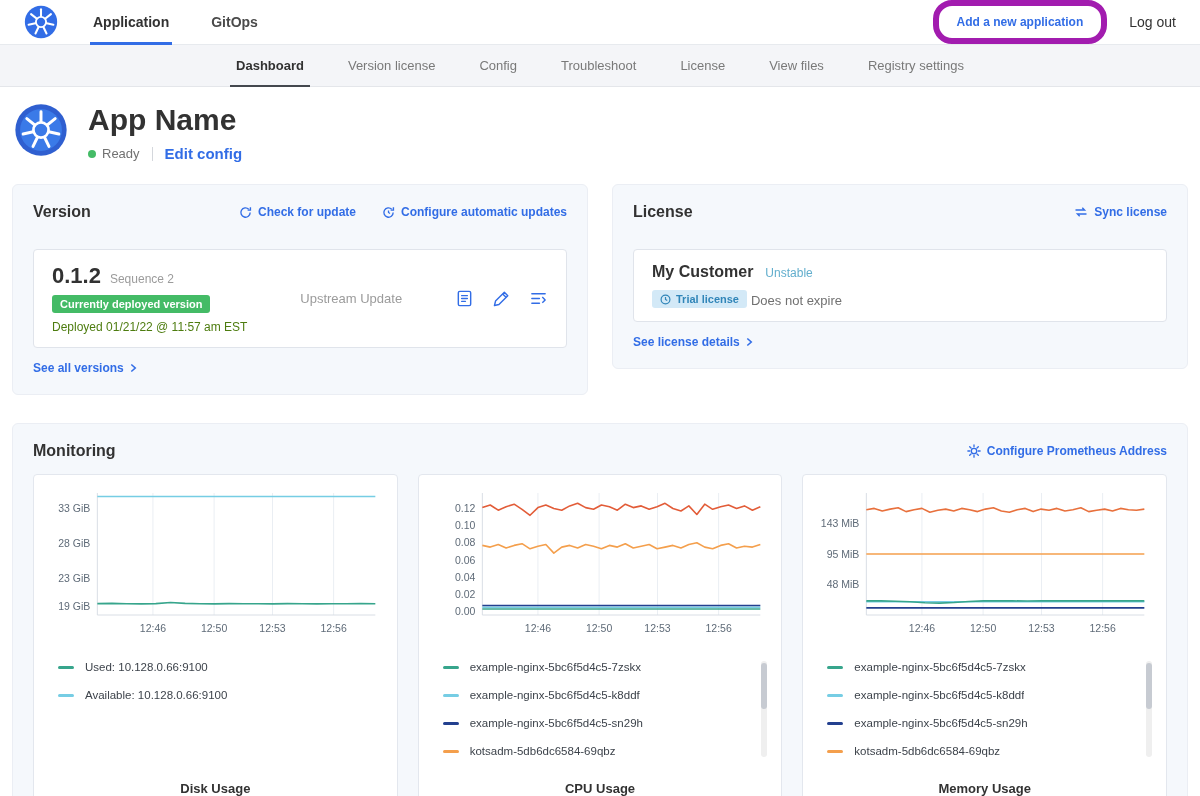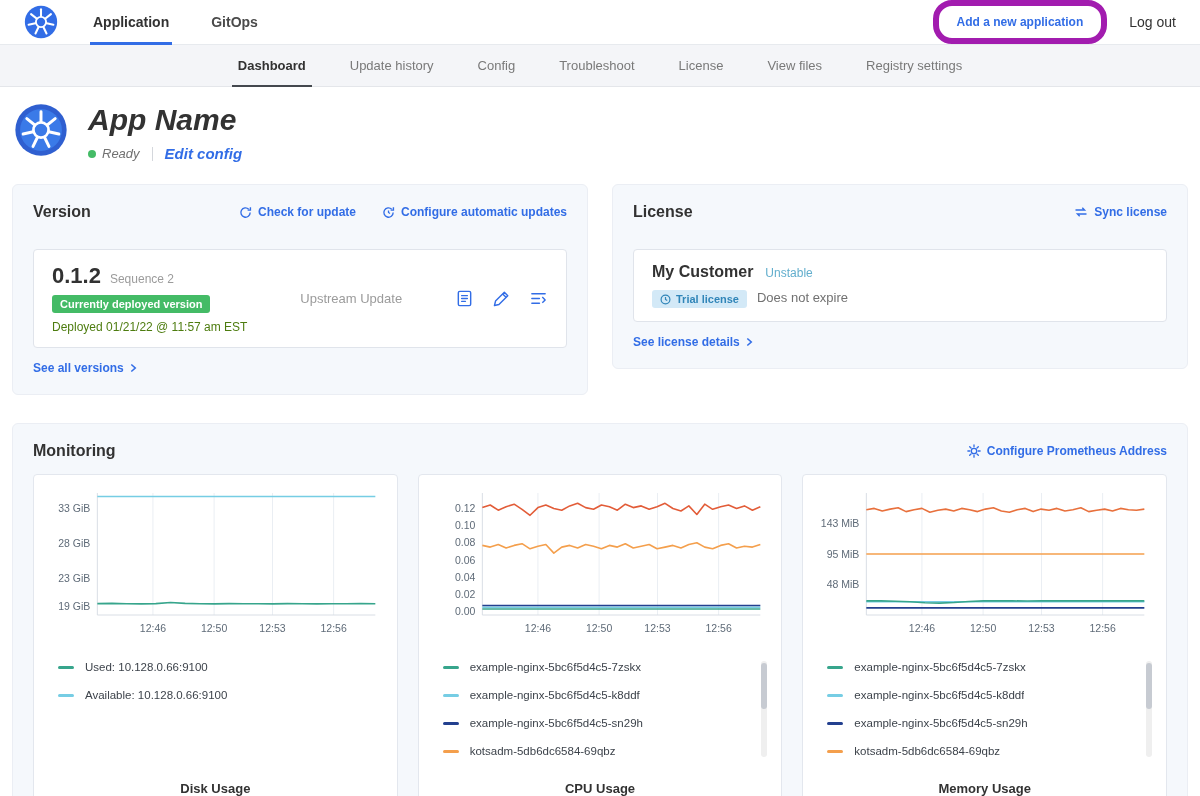--- a/index.html
+++ b/index.html
@@ -24,21 +24,21 @@
   
   .subnav { height:42px; background:#f4f5f8; border-bottom:1px solid #e4e6ea;
     display:flex; justify-content:center; }
   .subnav-tabs { display:flex; height:100%; }
   .subnav-tab { display:flex; align-items:center; height:100%; padding:0 22px;
     font-size:13px; color:#797979; position:relative; cursor:pointer; }
   .subnav-tab.active { color:#323232; font-weight:bold; }
   .subnav-tab.active::after { content:""; position:absolute; left:16px; right:16px; bottom:-1px; height:2px; background:#44484e; }
 
   
-  .app-header { display:flex; align-items:flex-start; padding:16px 14px 6px;font-style:italic; }
+  .app-header { display:flex; align-items:flex-start; padding:16px 14px 6px; }
   .app-logo { width:54px; height:54px; margin-right:20px; display:inline-flex; }
   .app-title { margin:0; font-size:30px; font-weight:bold; color:#323232; line-height:1.1; }
   .app-status-row { display:flex; align-items:center; margin-top:9px; font-size:13px; }
   .status-dot { width:8px; height:8px; border-radius:50%; background:#44bb66; margin-right:6px; }
   .status-text { color:#717171; }
   .vdivider { width:1px; height:14px; background:#d4d7dc; margin:0 12px; }
   .edit-config { color:#326de6; font-size:15px; font-weight:bold; cursor:pointer; }
 
   
   .content { padding:0 12px; }
@@ -61,21 +61,21 @@
   .deployed-text { margin-top:7px; font-size:12px; color:#4d7c0f; }
   .upstream { flex:1; text-align:center; font-size:13px; color:#9b9b9b; }
   .version-icons { display:flex; gap:18px; align-items:center; }
   .vicon { display:inline-flex; cursor:pointer; }
   .see-link { margin-top:13px; display:inline-flex; align-items:center; gap:6px; color:#326de6;
     font-size:12px; font-weight:bold; cursor:pointer; }
 
   .customer-row { display:flex; align-items:baseline; gap:12px; }
   .customer-name { font-size:16px; font-weight:bold; color:#323232; }
   .channel { font-size:12px; color:#62aecd; }
-  .license-row2 { display:flex; align-items:flex-start; gap:10px; margin-top:9px; }
+  .license-row2 { display:flex; align-items:flex-end; gap:4px; margin-top:9px; }
   .trial-badge { display:inline-flex; align-items:center; gap:5px; background:#d3e9f7; color:#3085b8;
     font-size:11px; font-weight:bold; padding:3px 8px; border-radius:3px; }
   .expire-text { font-size:13px; color:#717171; }
   .license-inner { display:block; }
 
   
   .monitoring { margin-top:28px; }
   .charts-row { display:flex; gap:20px; margin-top:14px; }
   .chart-card { flex:1; background:#fff; border:1px solid #e3e7ee; border-radius:4px;
     padding:12px 12px 14px; display:flex; flex-direction:column; }
@@ -115,21 +115,21 @@
     </nav>
   <div class="topnav-right">
     <button class="add-app-btn">Add a new application</button>
     <span class="logout">Log out</span>
   </div>
 </header>
 
 <nav class="subnav">
   <div class="subnav-tabs">
       <div class="subnav-tab active">Dashboard</div>
-      <div class="subnav-tab">Update history</div>
+      <div class="subnav-tab">Version license</div>
       <div class="subnav-tab">Config</div>
       <div class="subnav-tab">Troubleshoot</div>
       <div class="subnav-tab">License</div>
       <div class="subnav-tab">View files</div>
       <div class="subnav-tab">Registry settings</div>
     </div>
 </nav>
 
 <section class="app-header">
   <span class="app-logo">

